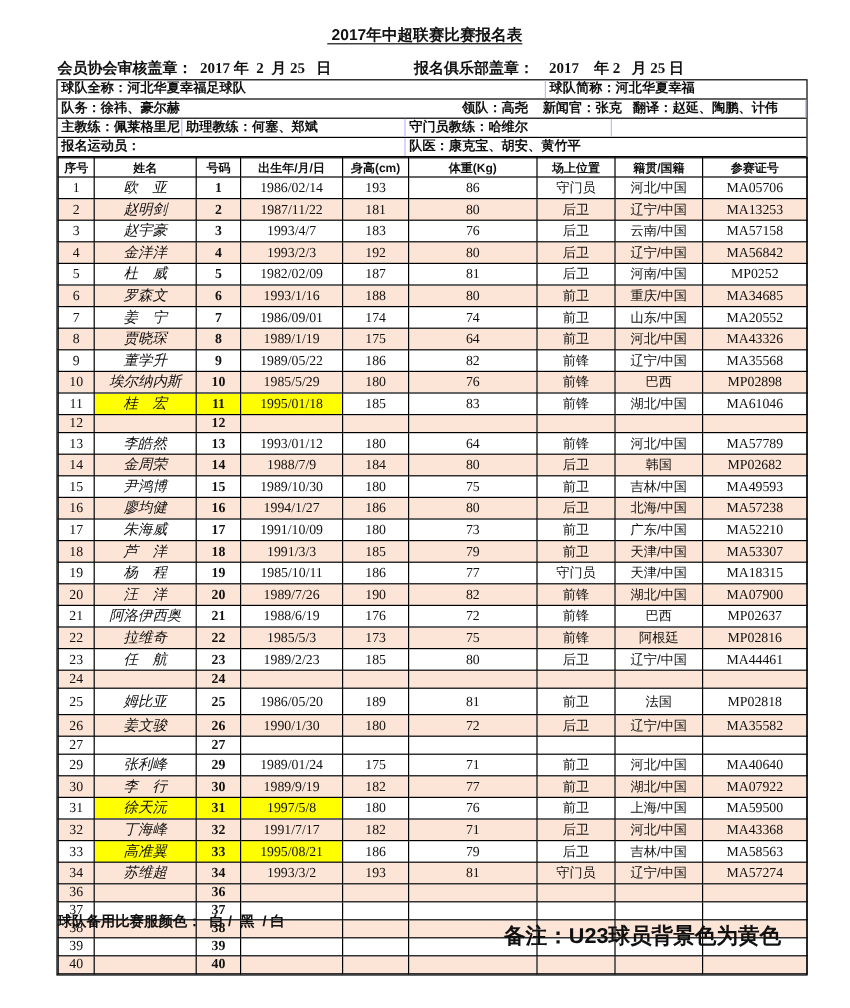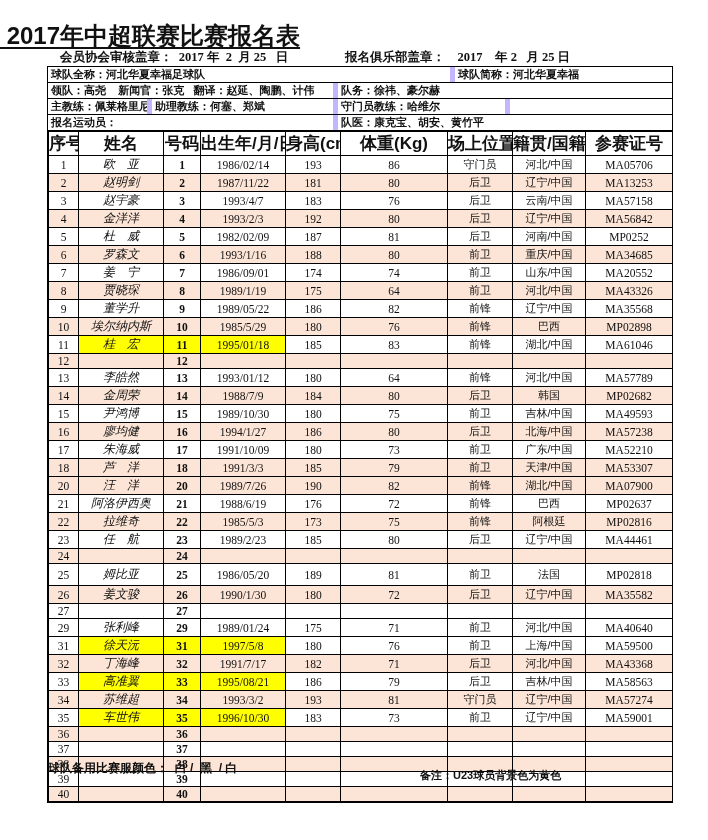--- a/index.html
+++ b/index.html
@@ -3,63 +3,63 @@
 <meta charset="utf-8">
 <style>
   * { margin:0; padding:0; box-sizing:border-box; }
   html,body { background:#fff; }
   .page {
     position:relative; width:708px; height:840px; background:#ffffff;
     font-family:"Liberation Sans", sans-serif; color:#111;
   }
   .title {
     position:absolute; top:20px; left:0; width:100%;
-    font-size:24px; font-weight:bold;
+    text-align:center; font-size:13px; font-weight:bold;
     text-decoration:underline; text-underline-offset:3px; white-space:pre;
   }
   .stamp-line { position:absolute; top:49px; left:48px; width:624px; font-size:12.5px; font-weight:bold; }
-  .stamp-left { position:absolute; left:12px; top:0; white-space:pre; }
+  .stamp-left { position:absolute; left:0; top:0; white-space:pre; }
   .stamp-right { position:absolute; left:297px; top:0; white-space:pre; }
   .stamp-line .dateval { font-family:"Liberation Serif", serif; font-weight:bold; }
 
   .form-box {
     position:absolute; left:47px; top:66px; width:626px;
     border:1px solid #000;
   }
   .irow { display:flex; border-bottom:1px solid #000; height:16px; }
   .icell {
     font-size:11px; font-weight:bold; line-height:15px;
     padding-left:3px; white-space:pre; overflow:hidden;
-    border-right:5px solid #c4b5fd;
+    border-right:1px solid #c4b5fd;
   }
   .icell.last { border-right:none; }
   .w-a1{width:407px}.w-a2{width:217px}
   .w-b1{width:290px}.w-b2{width:334px}
   .w-c1{width:104px}.w-c2{width:186px}.w-c3{width:172px}.w-c4{width:162px}
   .w-d1{width:290px}.w-d2{width:334px}
 
   table { border-collapse:collapse; table-layout:fixed; width:624px; }
   th, td {
     border:1px solid #000; text-align:center; vertical-align:middle;
     padding:0; overflow:hidden; white-space:nowrap;
   }
-  thead th { height:16px; font-size:17px; font-weight:bold; }
+  thead th { height:16px; font-size:10px; font-weight:bold; }
   tbody td { height:15px; font-size:11px; }
   tbody tr.tall td { height:22px; }
   tbody tr.alt td { background:var(--row-alt,#fce4d6); }
   tbody td.u23 { background:var(--u23,#ffff00); }
   .c-no, .c-num, .c-dob, .c-h, .c-w, .c-cert {
     font-family:"Liberation Serif", serif; font-size:11.5px;
   }
   .c-num { font-weight:bold; }
   .c-name { font-size:12px;font-style:italic; }
 
   .footer-kits { position:absolute; left:48px; top:760px; font-size:12px; font-weight:bold; }
   .kit-line { white-space:pre; margin-bottom:4px; }
-  .u23-note { position:absolute; left:420px; top:768px; font-size:11px; font-weight:bold; white-space:pre; }
+  .u23-note { position:absolute; left:420px; top:768px; font-size:18px; font-weight:bold; white-space:pre; }
 </style>
 </head>
 <body>
 
 <div class="page">
 
   <div class="title"> 2017年中超联赛比赛报名表</div>
 
   <div class="stamp-line">
     <span class="stamp-left"><span>会员协会审核盖章：</span><span class="dateval">  2017 年  2  月 25   日</span></span>
@@ -67,22 +67,22 @@
   </div>
 
   <div class="form-box">
 
     <div class="irow">
       <div class="icell w-a1"><span>球队全称：</span><span>河北华夏幸福足球队</span></div>
       <div class="icell w-a2 last"><span>球队简称：</span><span>河北华夏幸福</span></div>
     </div>
 
     <div class="irow">
+      <div class="icell w-b2 last">队务：徐祎、豪尔赫</div>
       <div class="icell w-b1">领队：高尧    新闻官：张克   翻译：赵延、陶鹏、计伟</div>
-      <div class="icell w-b2 last">队务：徐祎、豪尔赫</div>
     </div>
 
     <div class="irow">
       <div class="icell w-c1">主教练：佩莱格里尼</div>
       <div class="icell w-c2">助理教练：何塞、郑斌</div>
       <div class="icell w-c3">守门员教练：哈维尔</div>
     </div>
 
     <div class="irow">
       <div class="icell w-d1">报名运动员：</div>
@@ -306,20 +306,31 @@
             <td class="c-no">18</td>
             <td class="c-name">芦　洋</td>
             <td class="c-num">18</td>
             <td class="c-dob">1991/3/3</td>
             <td class="c-h">185</td>
             <td class="c-w">79</td>
             <td class="c-pos">前卫</td>
             <td class="c-origin">天津/中国</td>
             <td class="c-cert">MA53307</td>
           </tr>
+          <tr>
+            <td class="c-no">19</td>
+            <td class="c-name">杨　程</td>
+            <td class="c-num">19</td>
+            <td class="c-dob">1985/10/11</td>
+            <td class="c-h">186</td>
+            <td class="c-w">77</td>
+            <td class="c-pos">守门员</td>
+            <td class="c-origin">天津/中国</td>
+            <td class="c-cert">MA18315</td>
+          </tr>
           <tr class="alt">
             <td class="c-no">20</td>
             <td class="c-name">汪　洋</td>
             <td class="c-num">20</td>
             <td class="c-dob">1989/7/26</td>
             <td class="c-h">190</td>
             <td class="c-w">82</td>
             <td class="c-pos">前锋</td>
             <td class="c-origin">湖北/中国</td>
             <td class="c-cert">MA07900</td>
@@ -404,20 +415,31 @@
           <tr>
             <td class="c-no">29</td>
             <td class="c-name">张利峰</td>
             <td class="c-num">29</td>
             <td class="c-dob">1989/01/24</td>
             <td class="c-h">175</td>
             <td class="c-w">71</td>
             <td class="c-pos">前卫</td>
             <td class="c-origin">河北/中国</td>
             <td class="c-cert">MA40640</td>
+          </tr>
+          <tr class="alt">
+            <td class="c-no">30</td>
+            <td class="c-name">李　行</td>
+            <td class="c-num">30</td>
+            <td class="c-dob">1989/9/19</td>
+            <td class="c-h">182</td>
+            <td class="c-w">77</td>
+            <td class="c-pos">前卫</td>
+            <td class="c-origin">湖北/中国</td>
+            <td class="c-cert">MA07922</td>
           </tr>
           <tr>
             <td class="c-no">31</td>
             <td class="c-name u23">徐天沅</td>
             <td class="c-num u23">31</td>
             <td class="c-dob u23">1997/5/8</td>
             <td class="c-h">180</td>
             <td class="c-w">76</td>
             <td class="c-pos">前卫</td>
             <td class="c-origin">上海/中国</td>
@@ -449,31 +471,20 @@
             <td class="c-no">34</td>
             <td class="c-name">苏维超</td>
             <td class="c-num">34</td>
             <td class="c-dob">1993/3/2</td>
             <td class="c-h">193</td>
             <td class="c-w">81</td>
             <td class="c-pos">守门员</td>
             <td class="c-origin">辽宁/中国</td>
             <td class="c-cert">MA57274</td>
           </tr>
-          <tr>
-            <td class="c-no">35</td>
-            <td class="c-name u23">车世伟</td>
-            <td class="c-num u23">35</td>
-            <td class="c-dob u23">1996/10/30</td>
-            <td class="c-h">183</td>
-            <td class="c-w">73</td>
-            <td class="c-pos">前卫</td>
-            <td class="c-origin">辽宁/中国</td>
-            <td class="c-cert">MA59001</td>
-          </tr>
           <tr class="alt">
             <td class="c-no">36</td>
             <td class="c-name"></td>
             <td class="c-num">36</td>
             <td class="c-dob"></td>
             <td class="c-h"></td>
             <td class="c-w"></td>
             <td class="c-pos"></td>
             <td class="c-origin"></td>
             <td class="c-cert"></td>

